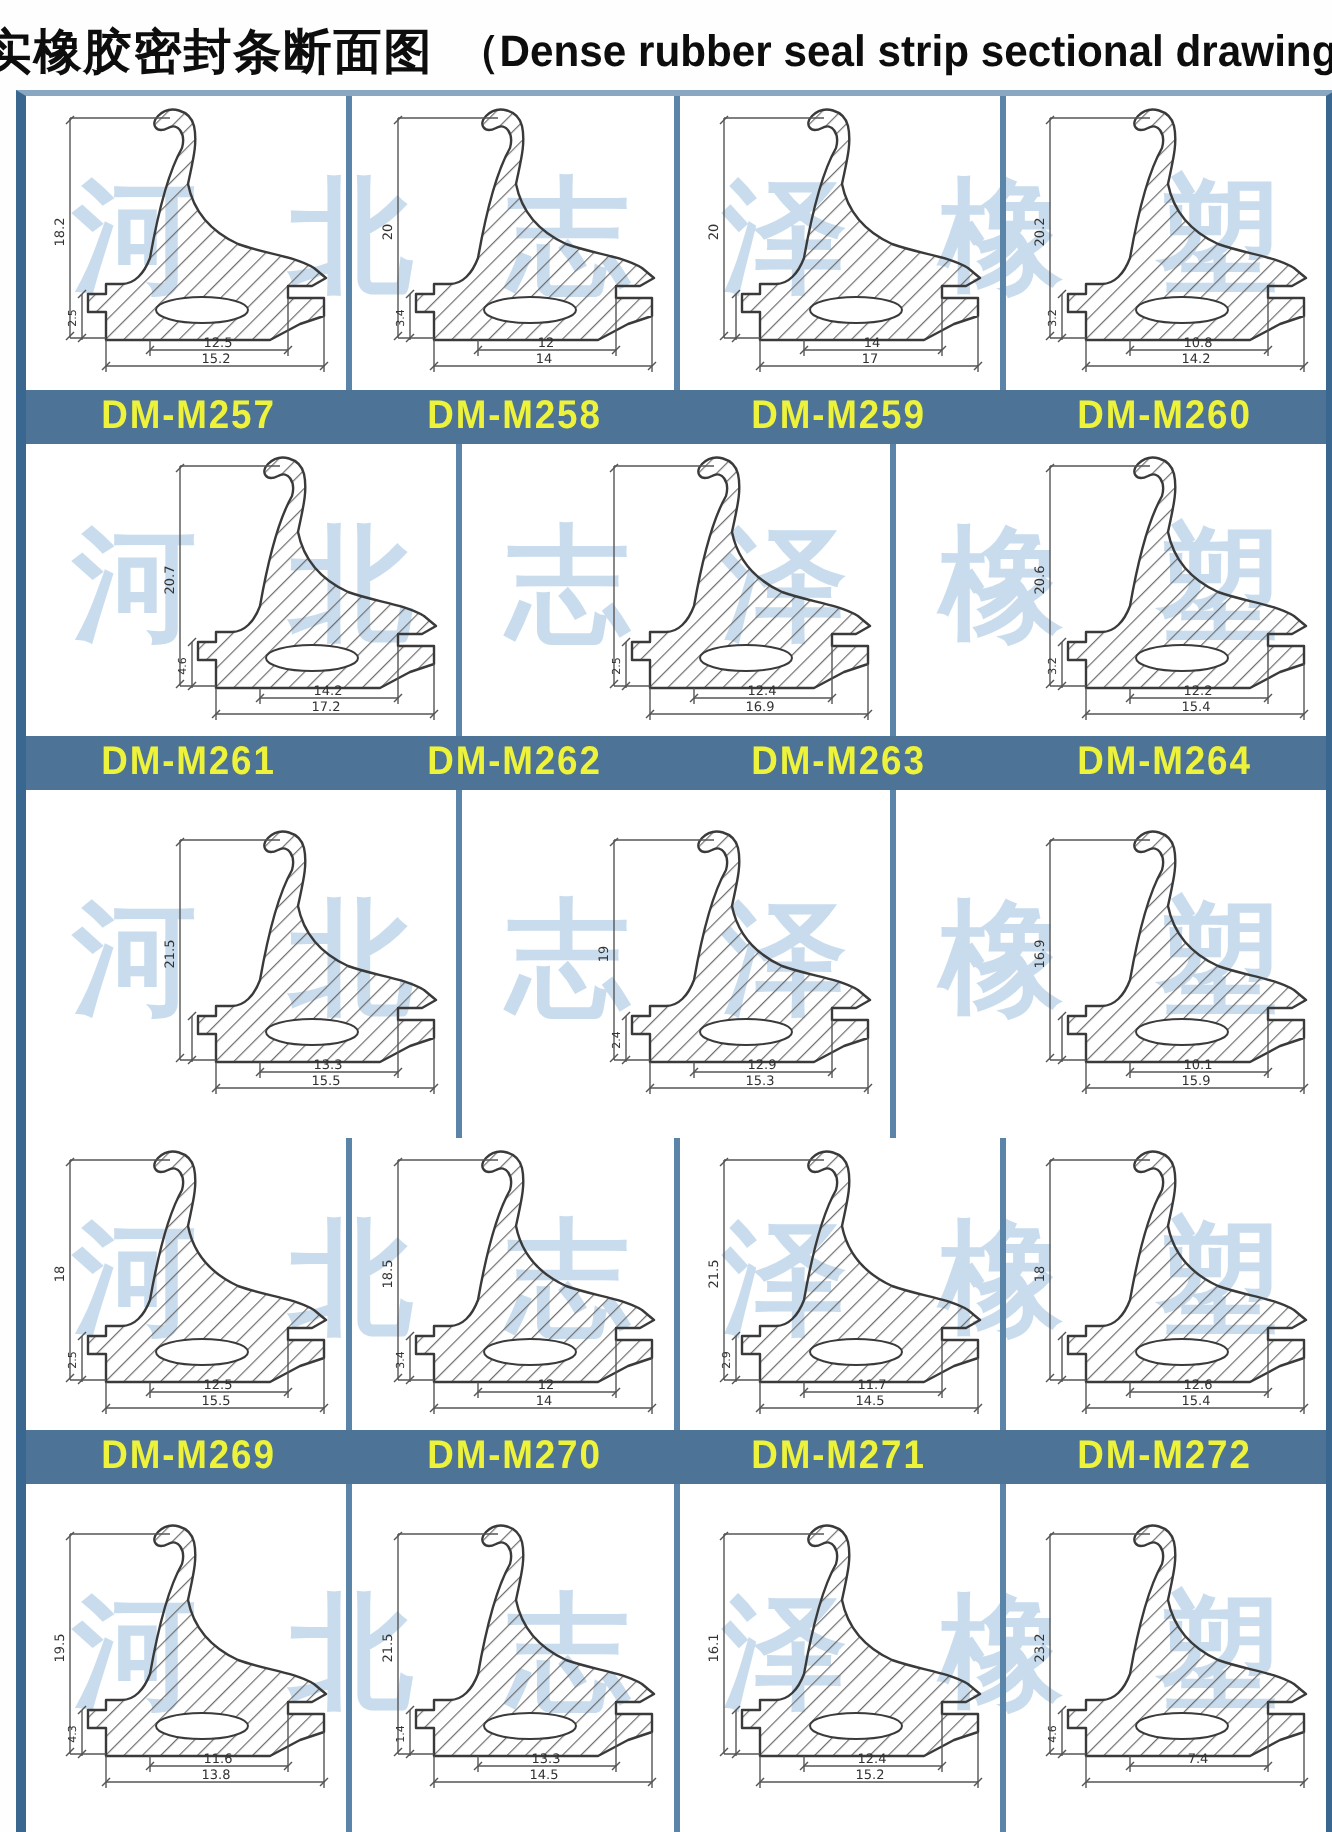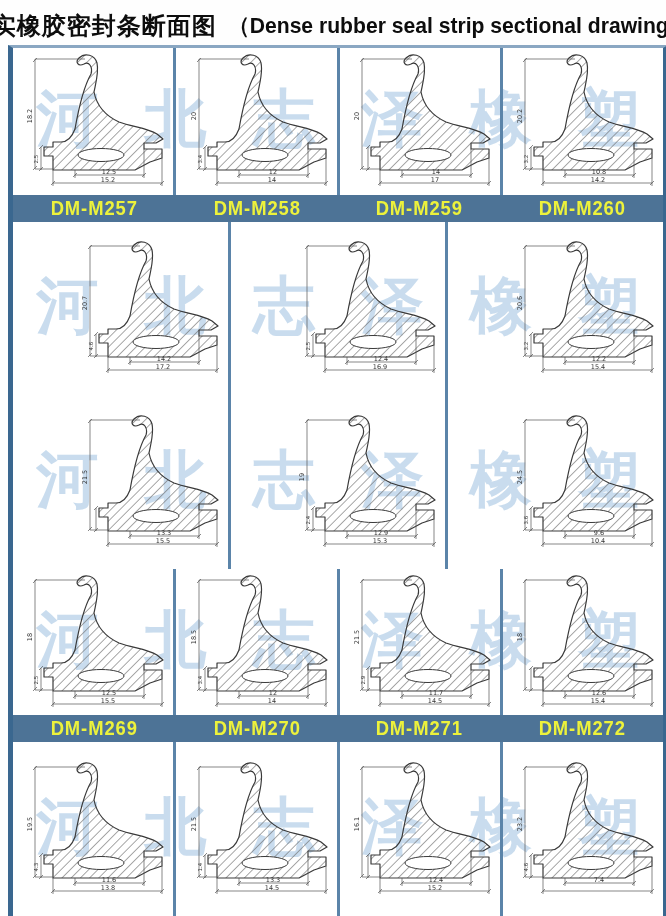--- a/index.html
+++ b/index.html
@@ -187,20 +187,26 @@
   <div class="cell">
     <svg width="150" height="138" viewBox="0 0 150 138">
       <use href="#seal-profile"></use>
       <text x="9" y="64" font-size="6.5" fill="#333" text-anchor="middle" transform="rotate(-90 9 64)" font-family="DejaVu Sans, sans-serif">20.6</text>
       <text x="15" y="107" font-size="5.5" fill="#333" text-anchor="middle" transform="rotate(-90 15 107)" font-family="DejaVu Sans, sans-serif">3.2</text>
       <text x="86" y="121.5" font-size="6.5" fill="#333" text-anchor="middle" font-family="DejaVu Sans, sans-serif">12.2</text>
       <text x="85" y="129.5" font-size="6.5" fill="#333" text-anchor="middle" font-family="DejaVu Sans, sans-serif">15.4</text>
     </svg>
   </div>
 </div>
+        <div class="band">
+          <span>DM-M261</span>
+          <span>DM-M262</span>
+          <span>DM-M263</span>
+          <span>DM-M264</span>
+        </div>
       </div>
       <div class="row">
         <div class="cells">
           <div class="wm">
             <b>河</b>
             <b>北</b>
             <b>志</b>
             <b>泽</b>
             <b>橡</b>
             <b>塑</b>
@@ -218,30 +224,30 @@
   <div class="cell">
     <svg width="150" height="138" viewBox="0 0 150 138">
       <use href="#seal-profile"></use>
       <text x="9" y="64" font-size="6.5" fill="#333" text-anchor="middle" transform="rotate(-90 9 64)" font-family="DejaVu Sans, sans-serif">19</text>
       <text x="15" y="107" font-size="5.5" fill="#333" text-anchor="middle" transform="rotate(-90 15 107)" font-family="DejaVu Sans, sans-serif">2.4</text>
       <text x="86" y="121.5" font-size="6.5" fill="#333" text-anchor="middle" font-family="DejaVu Sans, sans-serif">12.9</text>
       <text x="85" y="129.5" font-size="6.5" fill="#333" text-anchor="middle" font-family="DejaVu Sans, sans-serif">15.3</text>
     </svg>
   </div>
 
-  <div class="cell">
-    <svg width="150" height="138" viewBox="0 0 150 138">
-      <use href="#seal-profile"></use>
-      <text x="9" y="64" font-size="6.5" fill="#333" text-anchor="middle" transform="rotate(-90 9 64)" font-family="DejaVu Sans, sans-serif">24.5</text>
-      <text x="15" y="107" font-size="5.5" fill="#333" text-anchor="middle" transform="rotate(-90 15 107)" font-family="DejaVu Sans, sans-serif">3.6</text>
-      <text x="86" y="121.5" font-size="6.5" fill="#333" text-anchor="middle" font-family="DejaVu Sans, sans-serif">9.6</text>
-      <text x="85" y="129.5" font-size="6.5" fill="#333" text-anchor="middle" font-family="DejaVu Sans, sans-serif">10.4</text>
-    </svg>
-  </div>
-
+
+  <div class="cell">
+    <svg width="150" height="138" viewBox="0 0 150 138">
+      <use href="#seal-profile"></use>
+      <text x="9" y="64" font-size="6.5" fill="#333" text-anchor="middle" transform="rotate(-90 9 64)" font-family="DejaVu Sans, sans-serif">16.9</text>
+      <text x="15" y="107" font-size="5.5" fill="#333" text-anchor="middle" transform="rotate(-90 15 107)" font-family="DejaVu Sans, sans-serif"></text>
+      <text x="86" y="121.5" font-size="6.5" fill="#333" text-anchor="middle" font-family="DejaVu Sans, sans-serif">10.1</text>
+      <text x="85" y="129.5" font-size="6.5" fill="#333" text-anchor="middle" font-family="DejaVu Sans, sans-serif">15.9</text>
+    </svg>
+  </div>
 </div>
       </div>
       <div class="row">
         <div class="cells">
           <div class="wm">
             <b>河</b>
             <b>北</b>
             <b>志</b>
             <b>泽</b>
             <b>橡</b>

